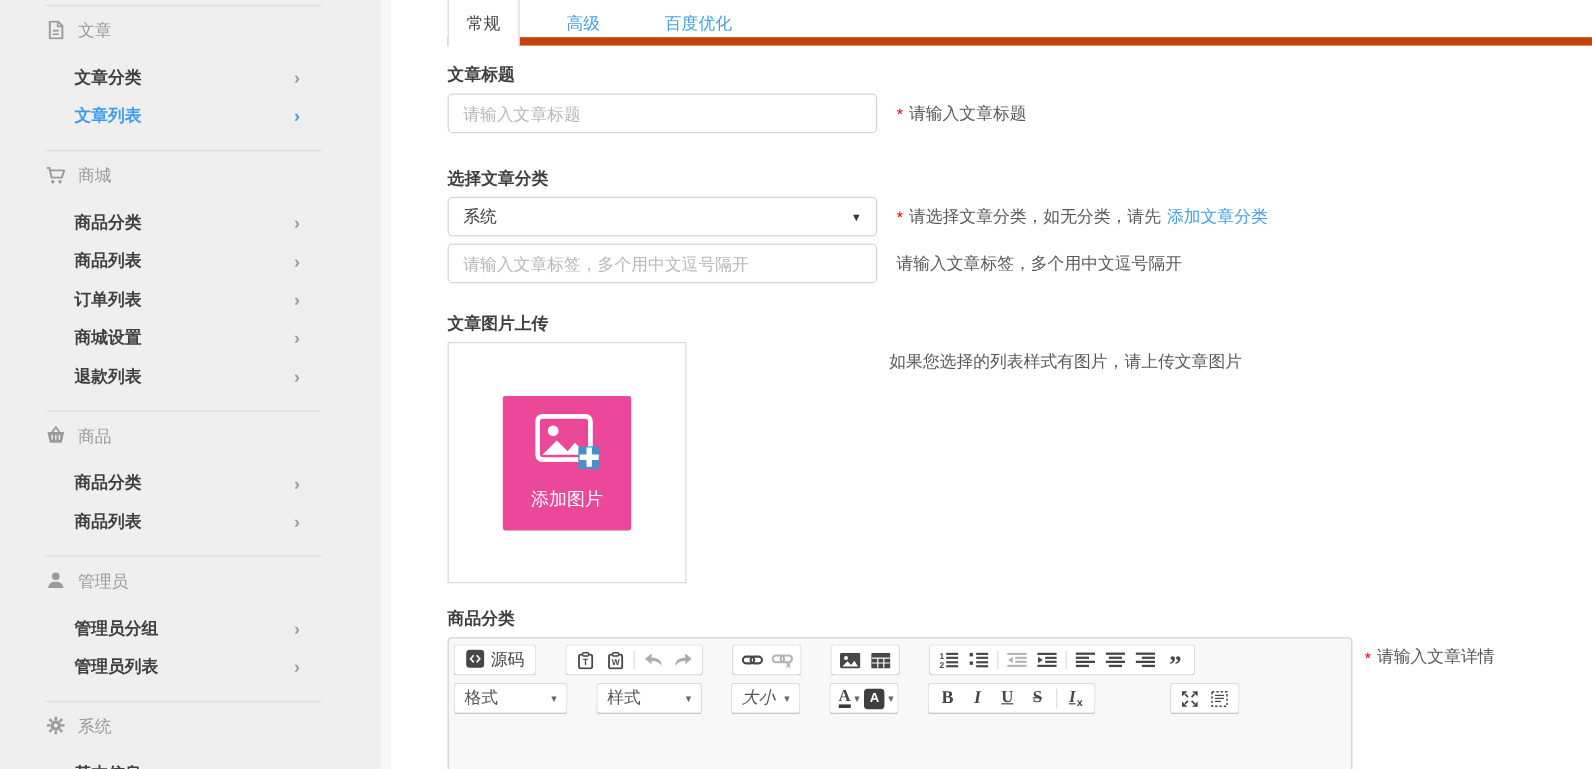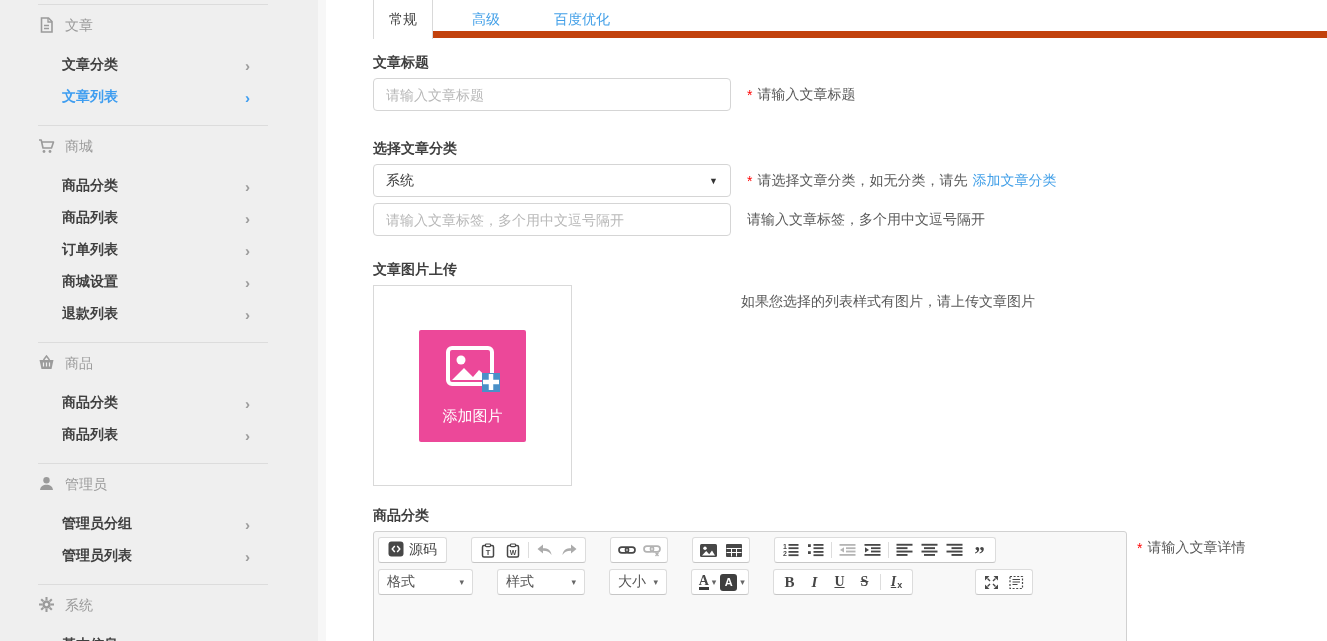--- a/index.html
+++ b/index.html
@@ -64,21 +64,21 @@
             background:#f8f8f8; padding:5px 4px 0 4px; }
   .tb-row { display:flex; align-items:center; gap:24px; margin-bottom:6px; }
   .tb-group { display:flex; align-items:center; background:#fff; border:1px solid #dcdcdc;
               border-bottom-color:#c6c6c6; border-radius:3px; padding:1px 3px; height:26px; }
   .tb-btn { min-width:25px; height:22px; display:flex; align-items:center; justify-content:center; cursor:pointer; }
   .tb-sep { width:1px; height:16px; background:#ddd; margin:0 3px; }
   .src-btn { display:flex; align-items:center; gap:5px; padding:0 6px; font-size:14px; color:#444; cursor:pointer; height:22px; }
   .tb-dd { display:flex; align-items:center; justify-content:space-between; background:#fff;
            border:1px solid #dcdcdc; border-bottom-color:#c6c6c6; border-radius:3px; height:26px;
            padding:0 8px; font-size:14px; color:#555; cursor:pointer; }
-  .dd-format { width:95px; } .dd-style { width:88px; } .dd-size { width:58px; }
+  .dd-format { width:95px; } .dd-style { width:88px; } .dd-size { width:58px;font-style:italic; }
   .caret { font-size:9px; color:#666; margin-left:3px; }
   .g-last { margin-left:38px; }
 
   .glyph { font-family:"Liberation Serif","DejaVu Serif",serif; color:#474747; }
   .b-bold { font-weight:900; font-size:15px; }
   .b-italic { font-style:italic; font-weight:bold; font-size:15px; }
   .b-under { font-weight:bold; font-size:14px; text-decoration:underline; }
   .b-strike { font-weight:bold; font-size:14px; text-decoration:line-through; }
   .b-rmf { font-style:italic; font-weight:bold; font-size:14px; text-decoration:underline; }
   .b-rmf-x { font-size:9px; font-weight:bold; margin:6px 0 0 1px; color:#474747; }

